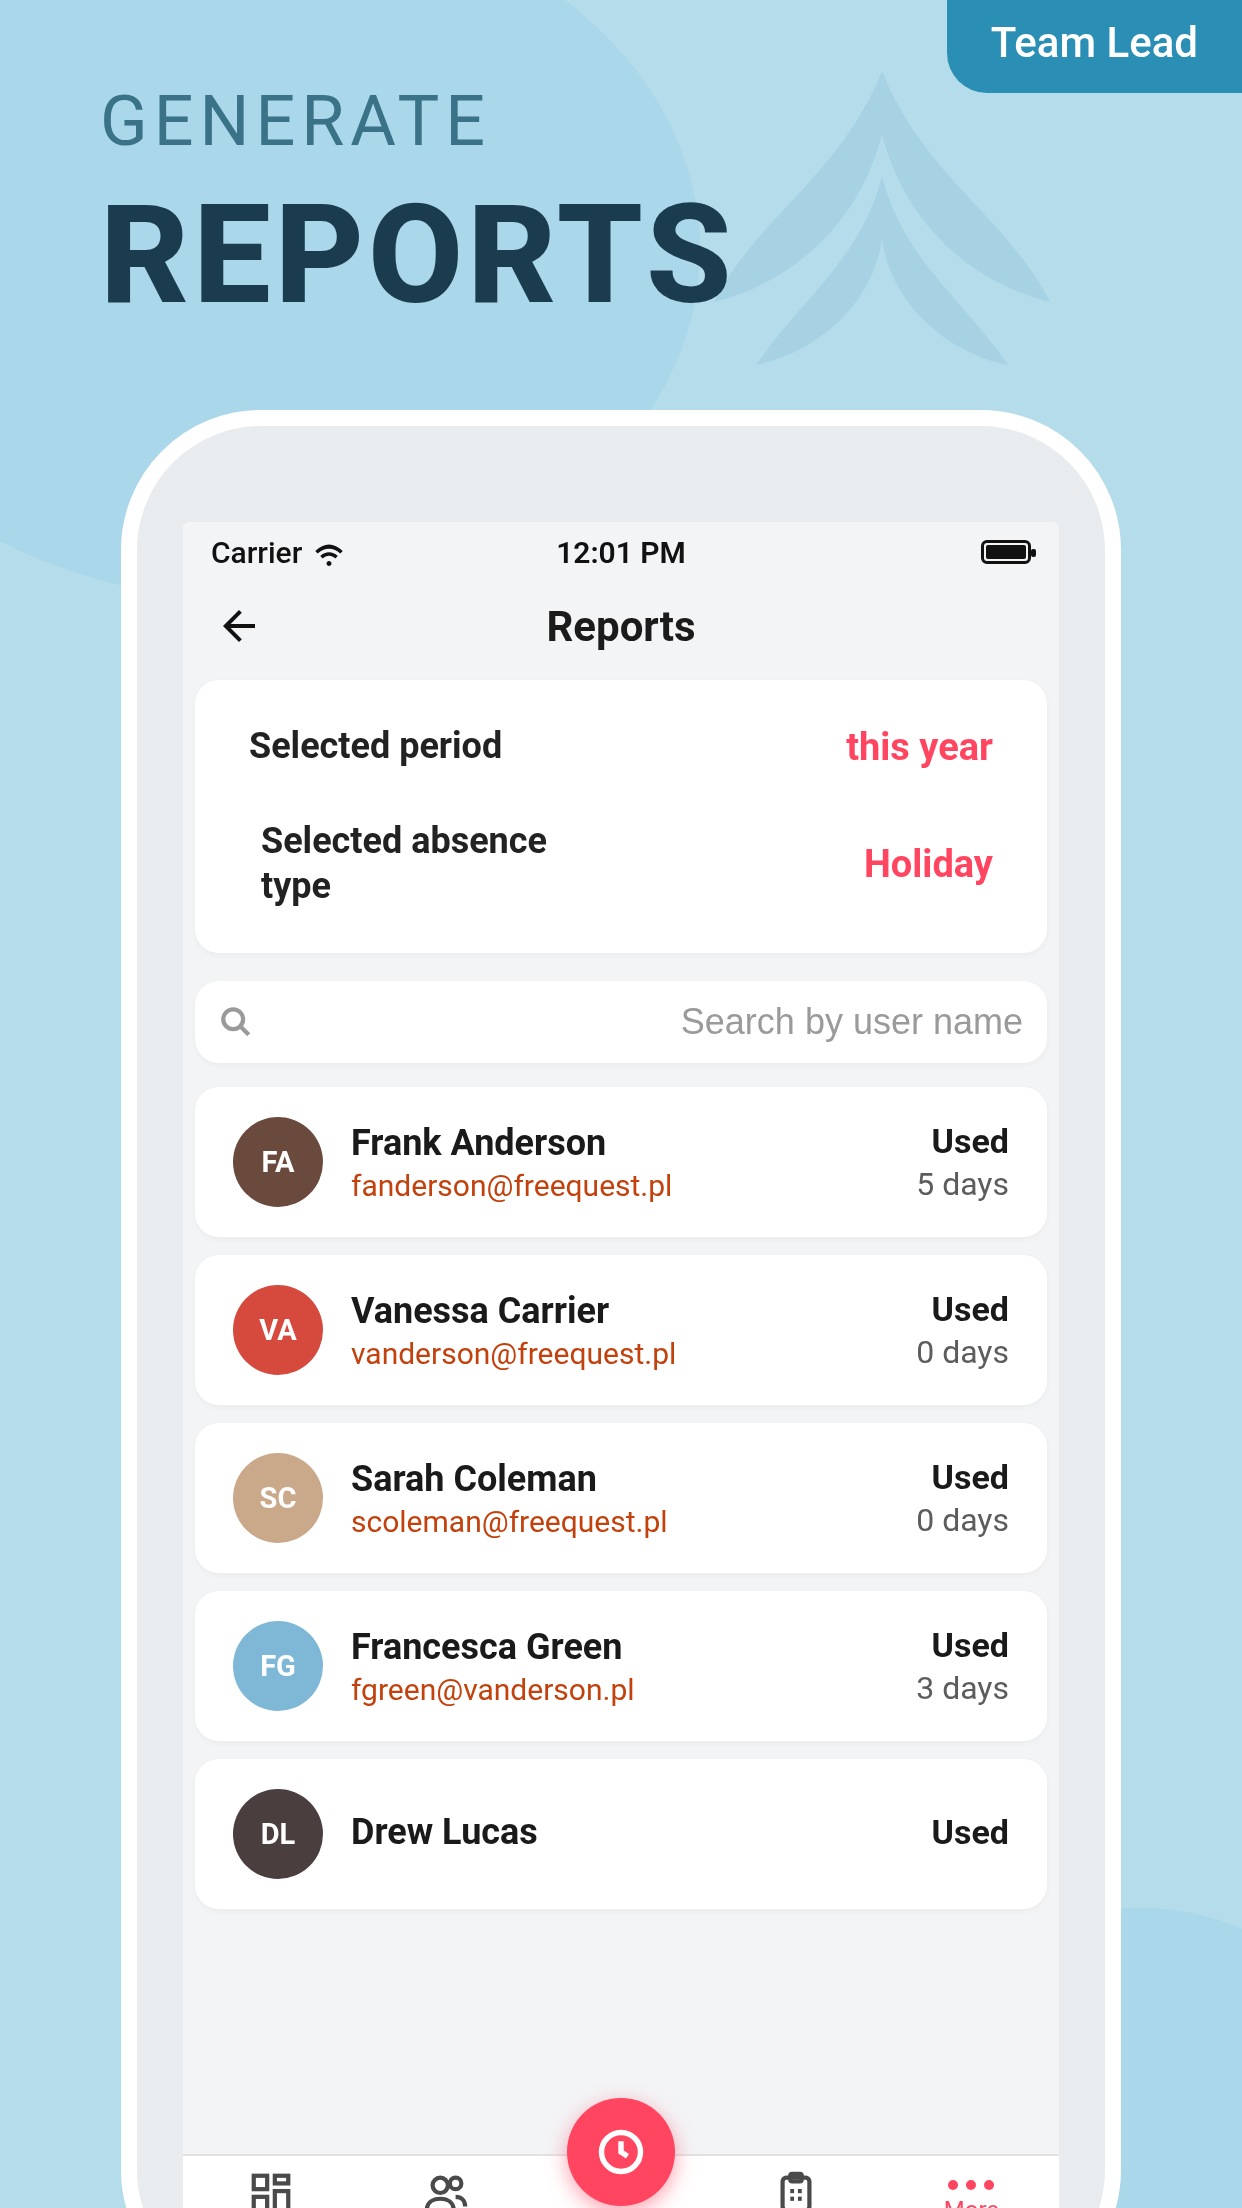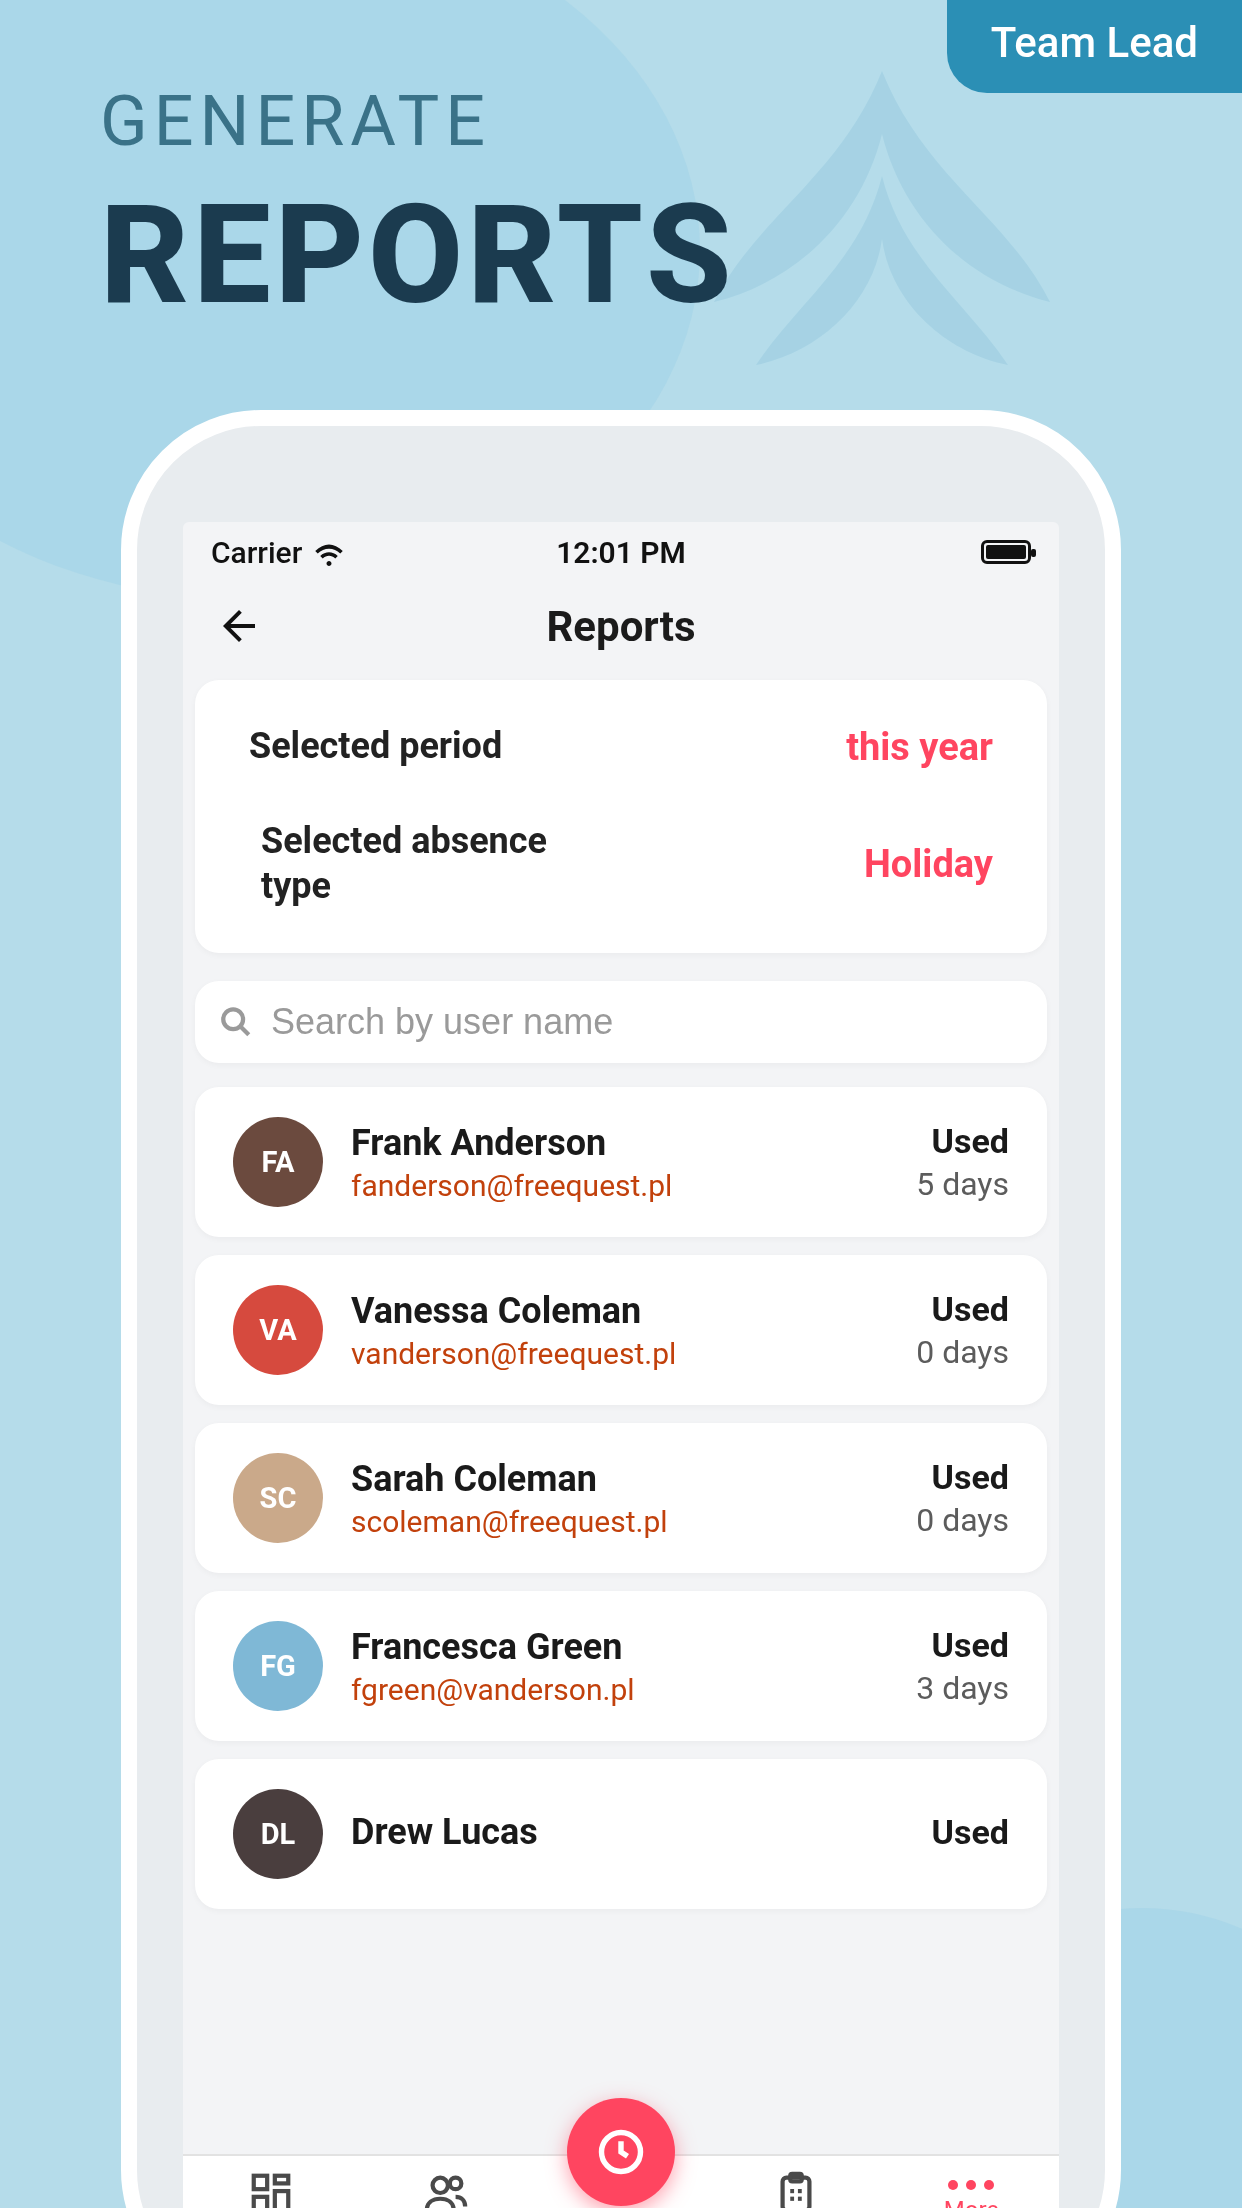--- a/index.html
+++ b/index.html
@@ -166,20 +166,21 @@
     gap: 18px;
   }
   .search-icon { width: 34px; height: 34px; color: #888; }
   .search-input {
     border: none;
     outline: none;
     font-size: 36px;
     color: #888;
     flex: 1;
     background: transparent;
+    text-align: right;
   }
   .search-input::placeholder { color: #9a9a9a; }
 
   
   .user-list { margin-top: 24px; }
   .user-card {
     padding: 30px 38px;
     display: flex;
     align-items: center;
     gap: 28px;
@@ -327,21 +328,21 @@
       <div class="user-email">fanderson@freequest.pl</div>
     </div>
     <div class="user-stat">
       <div class="stat-label">Used</div>
       <div class="stat-value">5 days</div>
     </div>
           </div>
           <div class="card user-card">
     <div class="avatar" style="background:#d64a3e">VA</div>
     <div class="user-info">
-      <div class="user-name">Vanessa Coleman</div>
+      <div class="user-name">Vanessa Carrier</div>
       <div class="user-email">vanderson@freequest.pl</div>
     </div>
     <div class="user-stat">
       <div class="stat-label">Used</div>
       <div class="stat-value">0 days</div>
     </div>
           </div>
           <div class="card user-card">
     <div class="avatar" style="background:#caa98a">SC</div>
     <div class="user-info">

